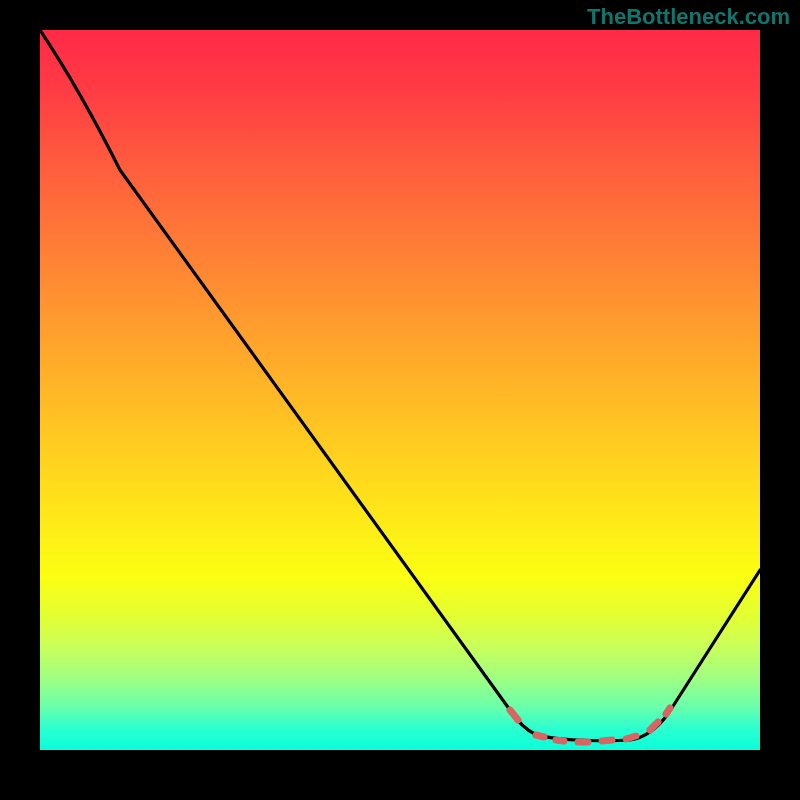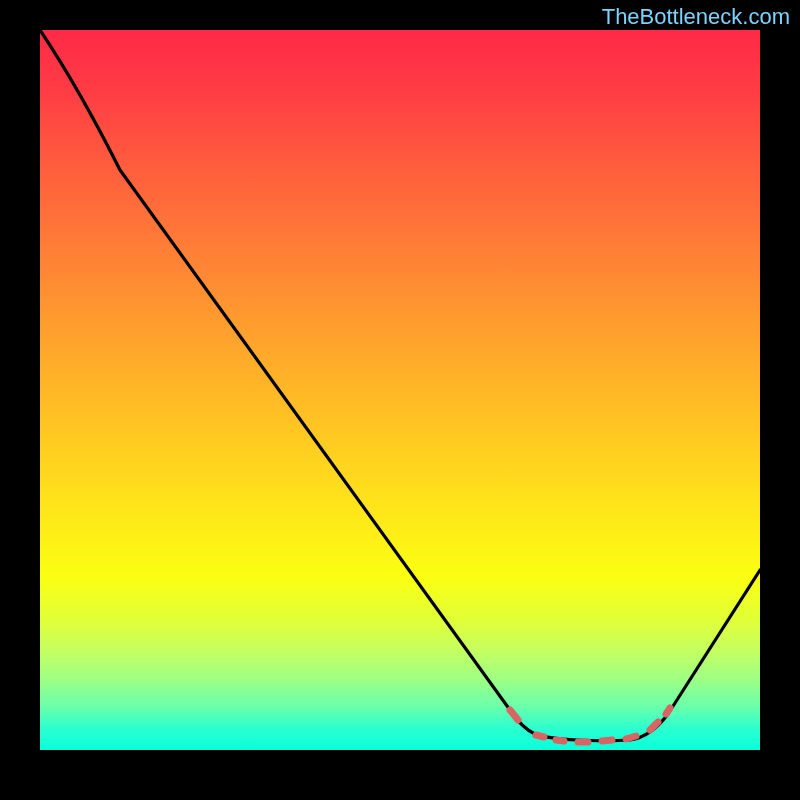--- a/index.html
+++ b/index.html
@@ -2,24 +2,24 @@
 <html><head>
 <meta charset="utf-8">
 <style>
   * { margin: 0; padding: 0; box-sizing: border-box; }
   html, body { width: 800px; height: 800px; overflow: hidden; background: #000; }
   .container { position: relative; width: 800px; height: 800px; background: #000; }
   .watermark {
     position: absolute;
     top: 4px;
     right: 10px;
-    color: #7dd3fc;
+    color: #0f766e;
     font-family: Arial, Helvetica, sans-serif;
     font-size: 22px;
-    font-weight: normal;
+    font-weight: bold;
     z-index: 10;
   }
   .plot-area {
     position: absolute;
     left: 40px;
     top: 30px;
     width: 720px;
     height: 720px;
     background: linear-gradient(to bottom,
       #ff2a47 0%,

